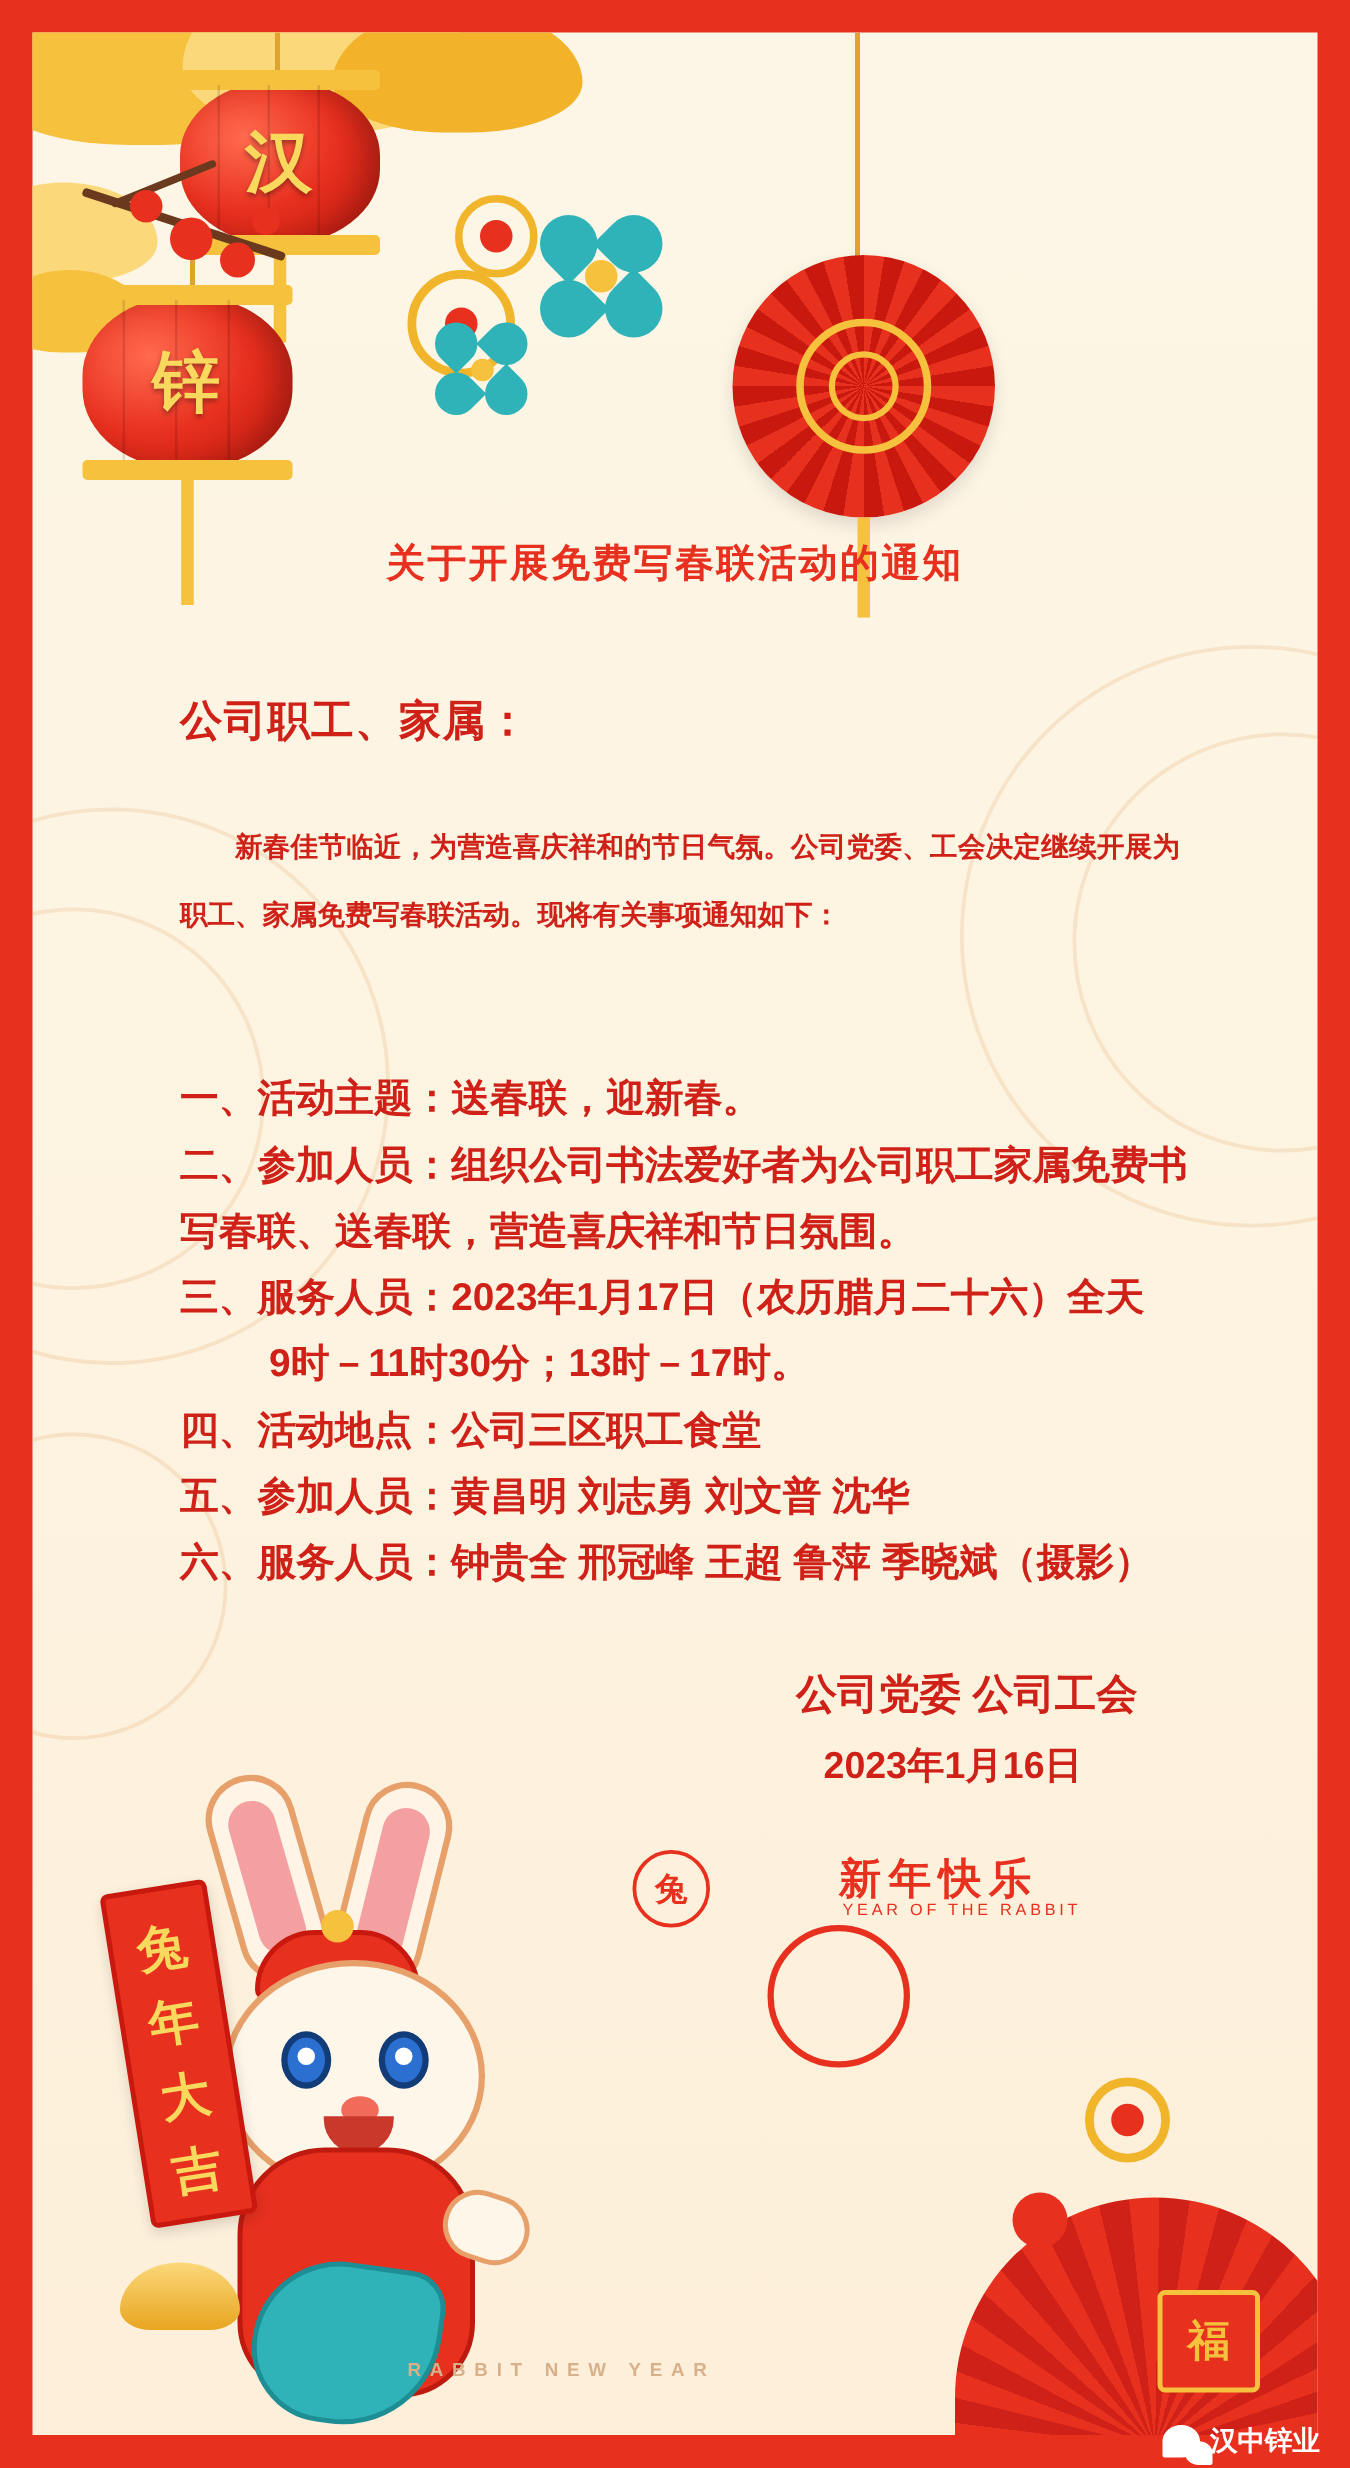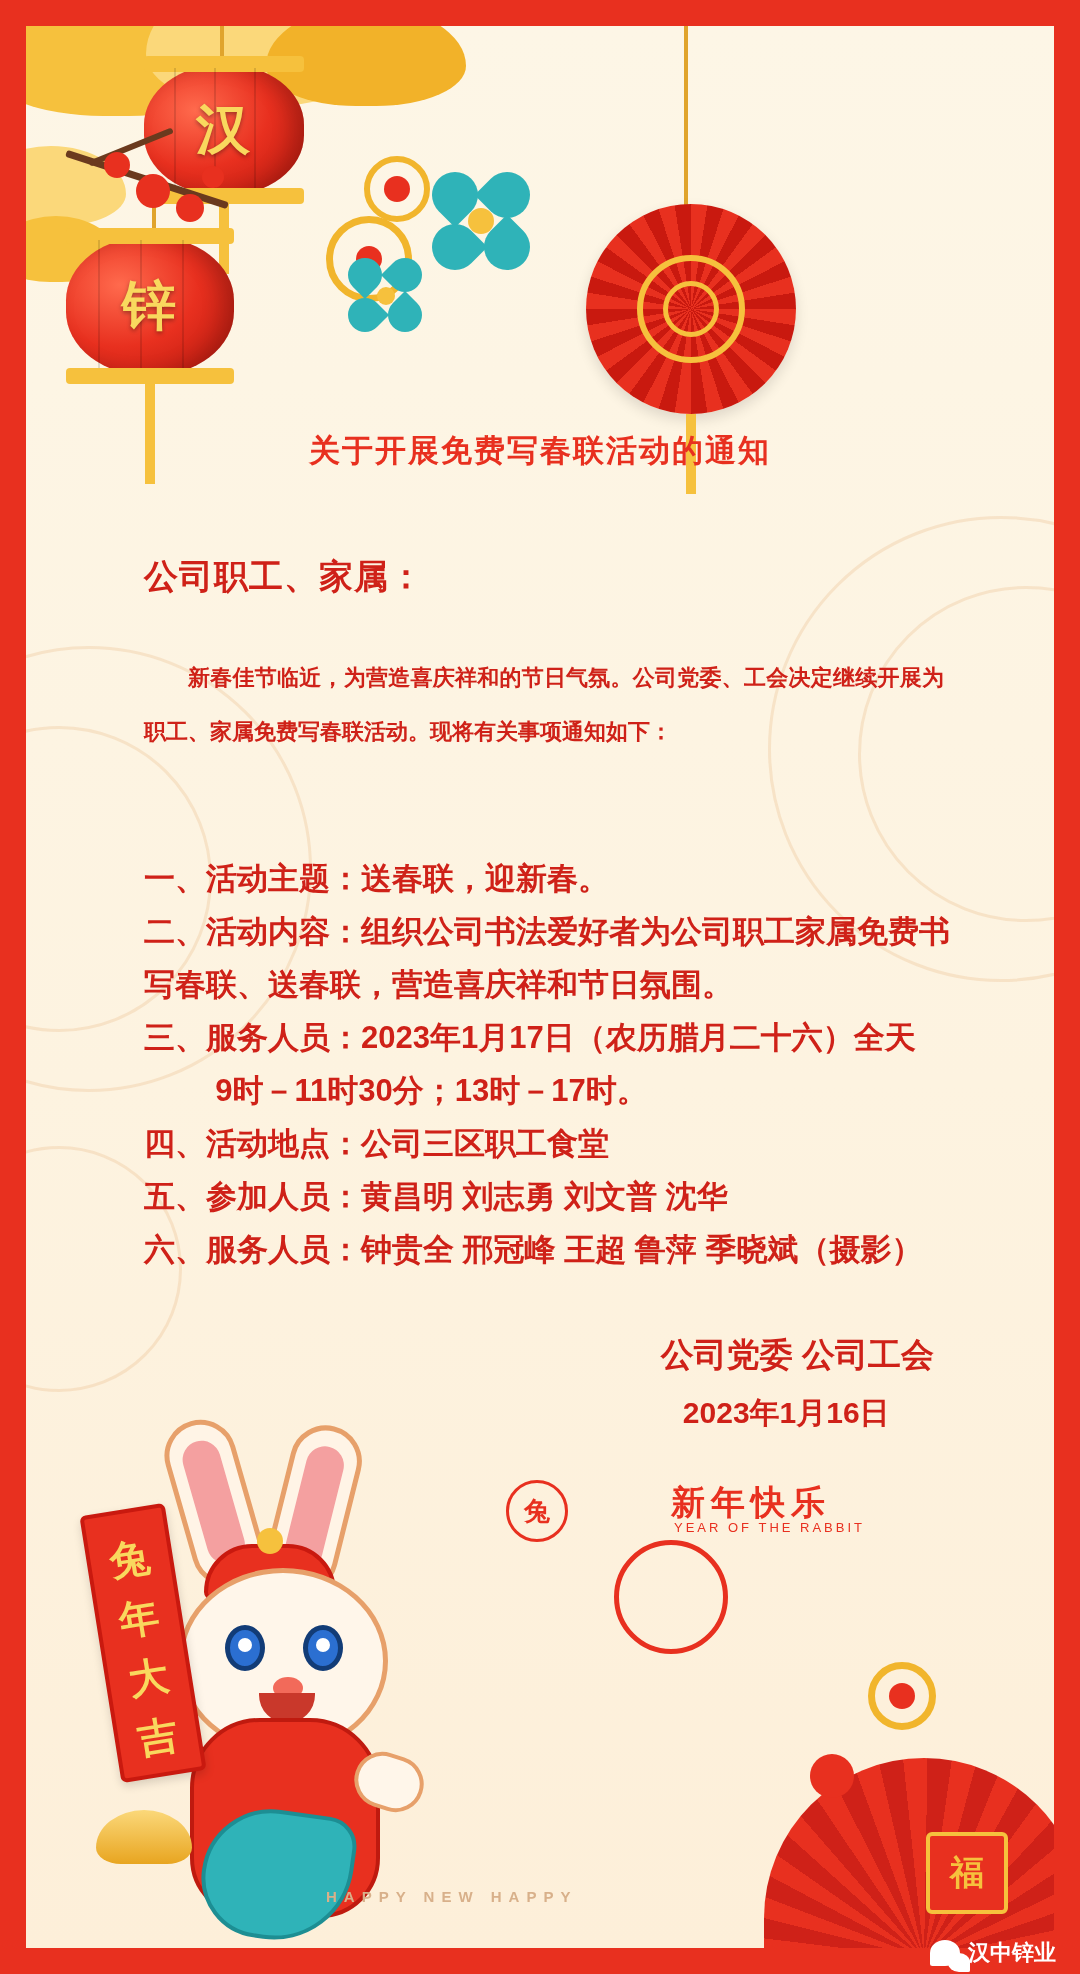--- a/index.html
+++ b/index.html
@@ -74,21 +74,21 @@
   }
   .para{
     position:absolute;left:118px;top:625px;width:800px;
     font-size:22px;line-height:54px;font-weight:bold;color:#cf2118;
     text-align:justify;text-indent:2em;
   }
   .items{position:absolute;left:118px;top:826px;width:830px;}
   .item{font-size:31px;line-height:53px;font-weight:bold;color:#cf2118;}
   .item .sub{display:block;padding-left:2.3em;}
   .sign{
-    position:absolute;right:120px;top:1300px;text-align:left;
+    position:absolute;right:144px;top:1300px;text-align:left;
     font-size:33px;font-weight:bold;color:#cf2118;line-height:58px;
   }
   .sign .date{font-size:30px;padding-left:22px;}
   
   .rabbit{position:absolute;left:56px;top:1392px;width:390px;height:450px;}
   .rb{position:absolute;}
   .ear{width:72px;height:170px;border-radius:42px;background:#fff4e6;border:5px solid #e7a06a;box-sizing:border-box;}
   .ear .inner{position:absolute;left:12px;top:16px;right:12px;bottom:18px;border-radius:32px;background:#f4a0a0;}
   .head{width:210px;height:186px;border-radius:50%;background:#fff6ea;border:5px solid #e7a06a;box-sizing:border-box;}
   .eye{width:40px;height:46px;border-radius:50%;background:#2b6fd1;border:5px solid #123c77;box-sizing:border-box;}
@@ -211,21 +211,21 @@
 
   <div class="title">关于开展免费写春联活动的通知</div>
   <div class="salutation">公司职工、家属：</div>
   <div class="para">新春佳节临近，为营造喜庆祥和的节日气氛。公司党委、工会决定继续开展为职工、家属免费写春联活动。现将有关事项通知如下：</div>
 
   <div class="items">
     <div class="item">
       <span>一、活动主题：</span><span>送春联，迎新春。</span>
     </div>
     <div class="item">
-      <span>二、活动内容：</span><span>组织公司书法爱好者为公司职工家属免费书写春联、送春联，营造喜庆祥和节日氛围。</span>
+      <span>二、参加人员：</span><span>组织公司书法爱好者为公司职工家属免费书写春联、送春联，营造喜庆祥和节日氛围。</span>
     </div>
     <div class="item">
       <span>三、服务人员：</span><span>2023年1月17日（农历腊月二十六）全天</span>
       <span class="sub">9时－11时30分；13时－17时。</span>
     </div>
     <div class="item">
       <span>四、活动地点：</span><span>公司三区职工食堂</span>
     </div>
     <div class="item">
       <span>五、参加人员：</span><span>黄昌明 刘志勇 刘文普 沈华</span>
@@ -262,21 +262,21 @@
     <div class="scroll">兔年大吉</div>
     <div class="ingot" style="left:14px;top:392px;"></div>
   </div>
 
   <div class="logo2023">
     <div class="stamp">兔</div>
     <div class="hny">新年快乐</div>
     <div class="hny-en">YEAR OF THE RABBIT</div>
     <div class="rabbit-medallion"></div>
   </div>
-  <div class="happy">HAPPY NEW HAPPY</div>
+  <div class="happy">RABBIT NEW YEAR</div>
 
   <div class="bigfan"></div>
   <div class="goldflower" style="right:118px;bottom:218px;width:68px;height:68px;"></div>
   <div class="blossom" style="right:200px;bottom:150px;width:44px;height:44px;"></div>
   <div class="fuplate">福</div>
 </div>
 
 <div class="footer">
   <span class="wechat"></span>
   <span>汉中锌业</span>

